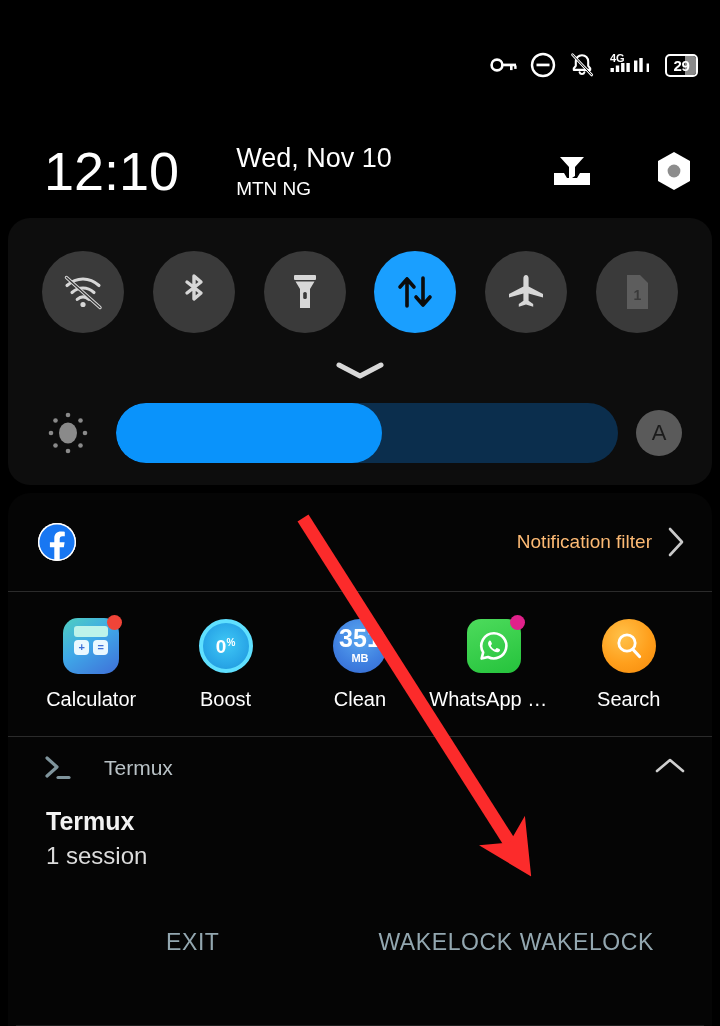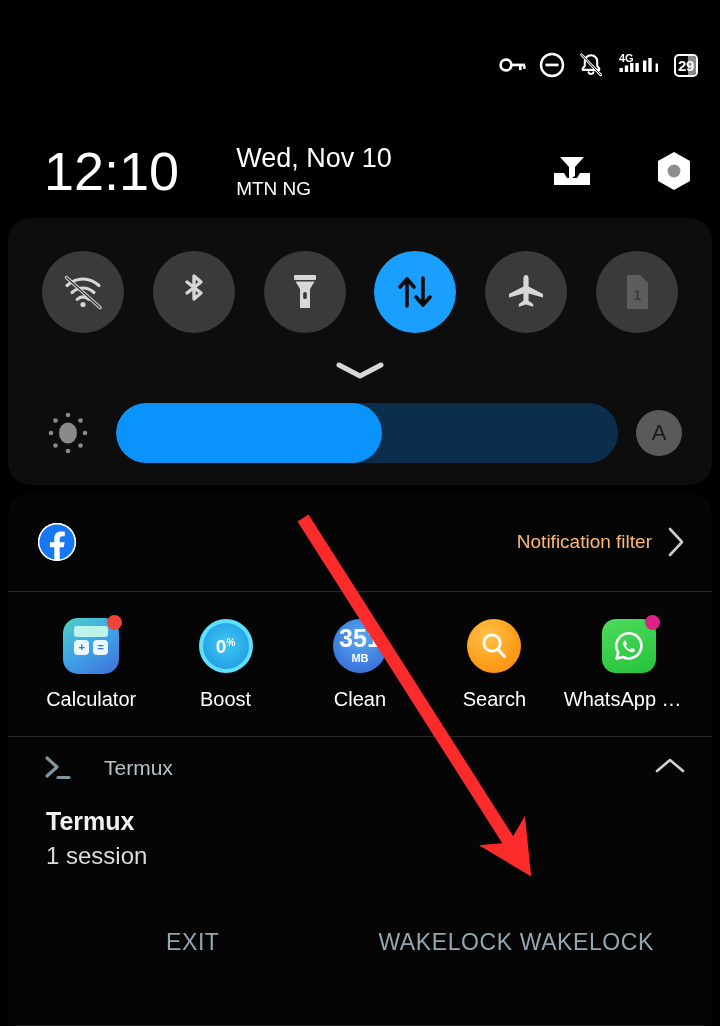--- a/index.html
+++ b/index.html
@@ -13,21 +13,21 @@
   
   .statusbar{
     position:absolute;top:0;left:0;right:0;height:130px;
     display:flex;align-items:center;justify-content:flex-end;
     padding-right:22px;box-sizing:border-box;
   }
   .sb-icons{display:flex;align-items:center;gap:13px;}
   .sb-ico{display:block;}
   .batt{
     display:flex;align-items:center;justify-content:flex-start;
-    width:24px;height:23px;border:2.3px solid #fff;border-radius:5px;
+    width:33px;height:23px;border:2.3px solid #fff;border-radius:5px;
     position:relative;box-sizing:border-box;padding:0;overflow:hidden;
   }
   .batt::after{
     content:"";position:absolute;right:-5px;top:6px;width:3px;height:9px;
     background:#fff;border-radius:0 2px 2px 0;
   }
   .batt-fill{position:absolute;right:0;top:0;bottom:0;width:38%;background:#8a8a8a;}
   .batt-num{
     position:relative;z-index:2;width:100%;text-align:center;
     font-size:15px;font-weight:700;color:#fff;letter-spacing:-0.3px;line-height:1;
@@ -358,42 +358,42 @@
           <div class="clean-ico">
             <div class="clean-n">351</div>
             <div class="clean-u">MB</div>
           </div>
         </div>
         <div class="sc-label">Clean</div>
       </div>
 
       <div class="sc">
         <div class="sc-ico">
-          <div class="search-ico">
-            <svg width="34" height="34" viewBox="0 0 34 34">
-              <circle cx="15" cy="14" r="8.2" fill="none" stroke="#fff" stroke-width="2.8"></circle>
-              <line x1="21" y1="20.5" x2="27.5" y2="27.5" stroke="#fff" stroke-width="3.2" stroke-linecap="round"></line>
-            </svg>
-          </div>
-        </div>
-        <div class="sc-label">Search</div>
-      </div>
-
-      <div class="sc">
-        <div class="sc-ico">
           <div class="wa-ico">
             <svg width="34" height="34" viewBox="0 0 34 34">
               <path d="M17 4.2A12.6 12.6 0 0 0 6.2 23.4L4.6 29.6l6.4-1.6A12.6 12.6 0 1 0 17 4.2z" fill="none" stroke="#fff" stroke-width="2.6" stroke-linejoin="round"></path>
               <path d="M12.6 11.6c.5-.2 1 .1 1.3.7l.9 2c.2.5.1.9-.2 1.3l-.6.7c-.2.3-.2.6 0 .9a9 9 0 0 0 3.6 3.3c.3.2.7.1.9-.2l.7-.8c.3-.4.8-.5 1.2-.3l2 .9c.6.3.8.9.6 1.4-.4 1.1-1.6 1.9-2.9 1.8-3.6-.3-8.4-4.6-9-8.3-.2-1.3.5-2.6 1.5-3.4z" fill="#fff"></path>
             </svg>
           </div>
           <div class="badge" style="background:#e0218a"></div>
         </div>
         <div class="sc-label">WhatsApp M...</div>
       </div>
+
+      <div class="sc">
+        <div class="sc-ico">
+          <div class="search-ico">
+            <svg width="34" height="34" viewBox="0 0 34 34">
+              <circle cx="15" cy="14" r="8.2" fill="none" stroke="#fff" stroke-width="2.8"></circle>
+              <line x1="21" y1="20.5" x2="27.5" y2="27.5" stroke="#fff" stroke-width="3.2" stroke-linecap="round"></line>
+            </svg>
+          </div>
+        </div>
+        <div class="sc-label">Search</div>
+      </div>
     </div>
 
     <div class="divider"></div>
 
     <div class="notif-head">
       <svg width="40" height="30" viewBox="0 0 40 30">
         <path d="M5 5l10 9-10 9" fill="none" stroke="#7f949c" stroke-width="3.2" stroke-linecap="round" stroke-linejoin="round"></path>
         <line x1="16" y1="24.5" x2="27" y2="24.5" stroke="#7f949c" stroke-width="3.2" stroke-linecap="round"></line>
       </svg>
       <div class="notif-app">Termux</div>

